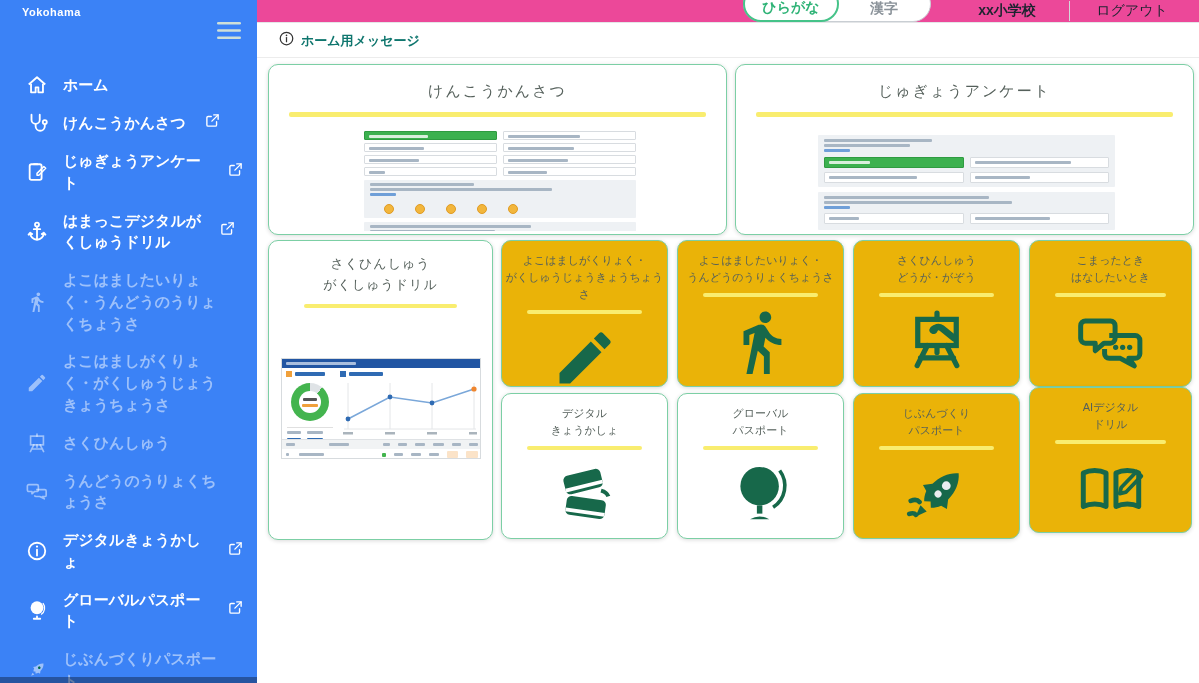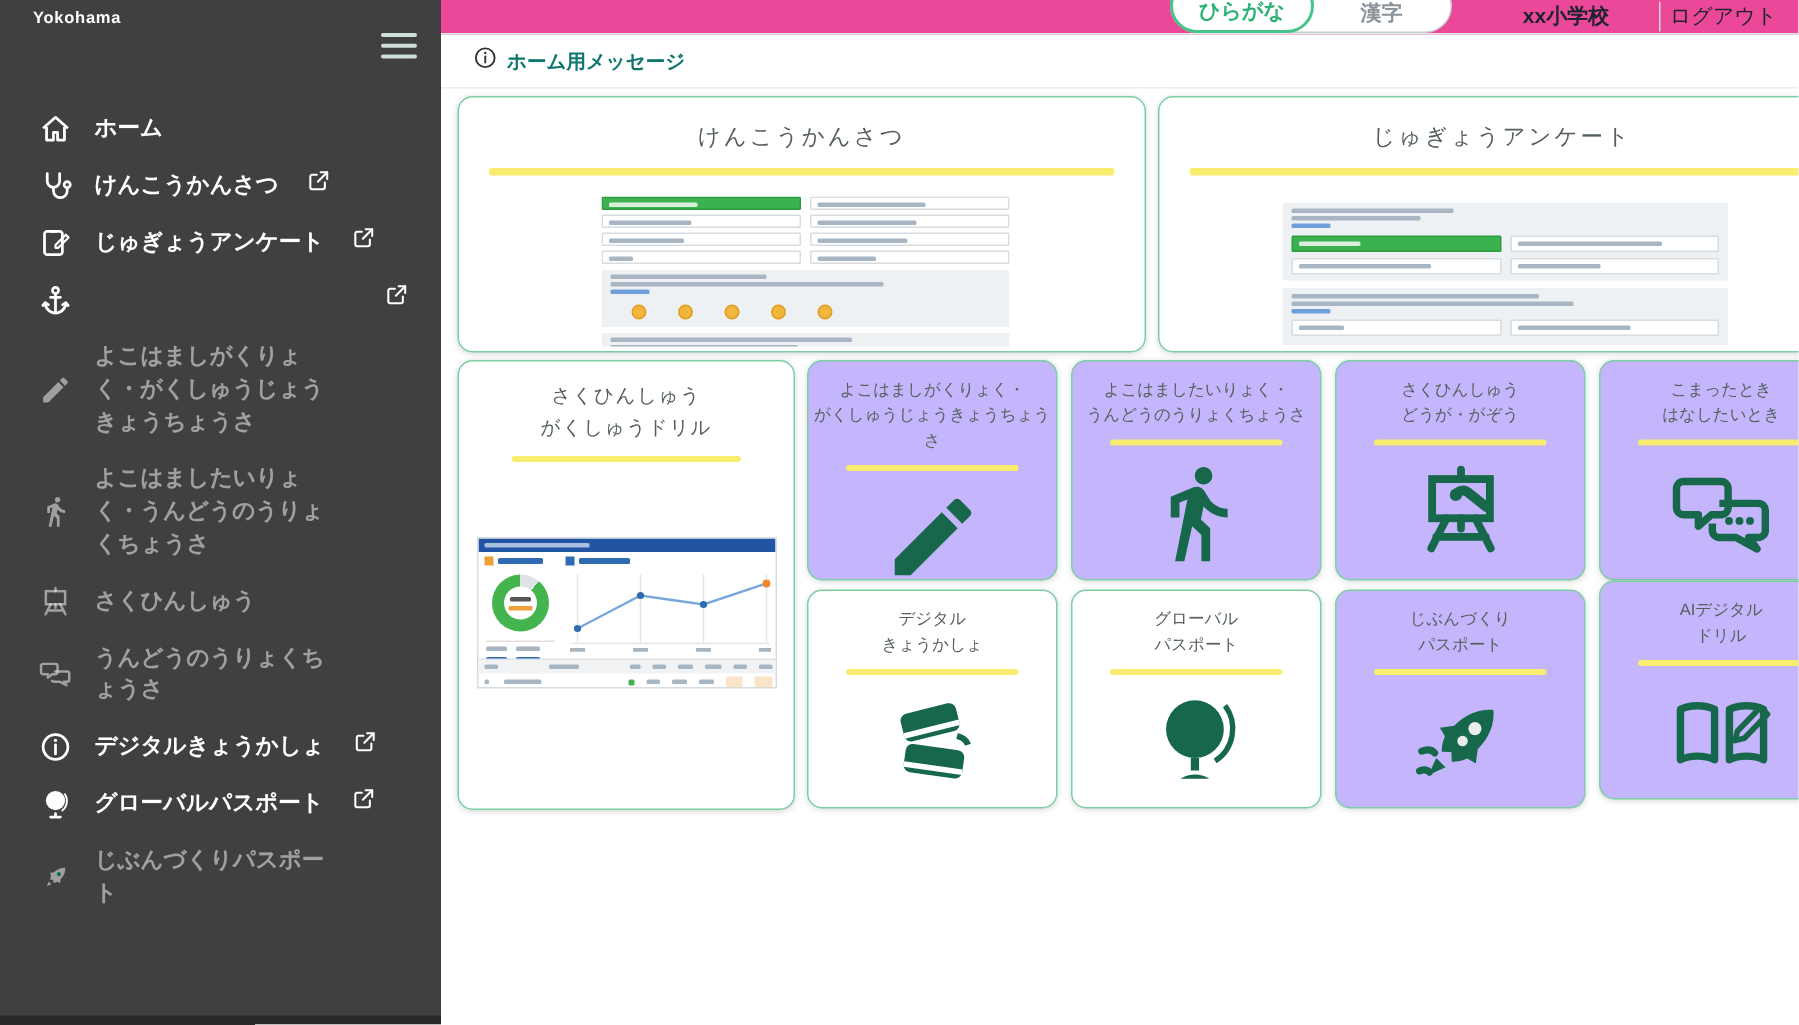--- a/index.html
+++ b/index.html
@@ -1,21 +1,21 @@
 <!DOCTYPE html>
 <html><head>
 <meta charset="utf-8">
 <style>
   * { margin:0; padding:0; box-sizing:border-box; }
   html,body { width:1199px; height:683px; overflow:hidden; background:#fff;
     font-family:"Liberation Sans","DejaVu Sans",sans-serif; }
   .app { display:flex; width:1199px; height:683px; }
 
   
-  .sidebar { position:relative; width:294px; height:683px; background:#404040; color:#fff; flex:none; }
+  .sidebar { position:relative; width:257px; height:683px; background:#3b82f6; color:#fff; flex:none; }
   .sidebar-bottom-shade { position:absolute; bottom:0; left:0; width:100%; height:6px; background:rgba(0,0,0,.35); }
   .brand { padding:6px 16px 0 22px; display:flex; justify-content:space-between; align-items:flex-start; }
   .brand-pre { font-size:11px; font-weight:bold; color:#fff; letter-spacing:.5px; }
   .brand-logo { display:flex; align-items:center; font-size:30px; font-weight:bold; color:#fff; line-height:1.1; letter-spacing:1px; }
   .brand-logo svg { margin:2px -1px 0 -1px; }
   .hamburger { margin-top:16px; cursor:pointer; display:block; }
   .nav { margin-top:22px; display:flex; flex-direction:column; }
   .nav-item { display:flex; align-items:center; gap:13px; padding:8px 14px 8px 24px;
     font-size:15px; font-weight:bold; line-height:1.45; color:#fff; cursor:pointer; }
   .nav-item .nicon { flex:none; width:26px; display:flex; justify-content:center; }
@@ -27,30 +27,30 @@
   
   .content { position:relative; width:942px; height:683px; background:#fff; }
   .topbar { position:relative; height:23px; border-bottom:1px solid #e4e6e8; background:#ec4899; overflow:visible; }
   .toggle { position:absolute; left:486px; top:-14px; width:188px; height:36px;
     border:1px solid #c9ced3; border-radius:18px; background:#fff; display:flex; }
   .toggle-opt { flex:1; display:flex; align-items:flex-end; justify-content:center;
     padding-bottom:3px; font-size:14px; font-weight:bold; color:#8a9299; cursor:pointer; }
   .toggle-opt.active { border:2px solid #46c389; border-radius:18px; color:#2eb376; margin:-1px; background:#fff; }
   .school { position:absolute; left:690px; top:0; width:120px; text-align:center; font-size:14px; font-weight:bold; color:#1d2430; line-height:21px; }
   .topbar-divider { position:absolute; left:812px; top:1px; width:1px; height:20px; background:#d4d7da; }
-  .logout { position:absolute; left:800px; top:0; width:110px; text-align:center; font-size:14px; color:#1d2430; line-height:21px; cursor:pointer; }
+  .logout { position:absolute; left:820px; top:0; width:110px; text-align:center; font-size:14px; color:#1d2430; line-height:21px; cursor:pointer; }
 
   .msg-header { display:flex; align-items:center; gap:7px; padding:8px 0 7px 22px;
     border-bottom:1px solid #ececec; }
   .msg-header .title { font-size:13px; font-weight:bold; color:#0f766e; }
 
   
   .card { position:absolute; background:#fff; border:1px solid #7ccfa5; border-radius:10px;
     box-shadow:0 1px 4px rgba(0,0,0,.15); cursor:pointer; }
-  .card.gray { background:#c4b5fd; }
+  .card.gray { background:#eab308; }
   .card-title { text-align:center; color:#55605b; }
   .underline { height:5px; background:#f9ed6f; border-radius:2px; }
 
   .fcard { width:459px; height:171px; top:64px; }
   .fcard .card-title { margin-top:17px; font-size:15px; letter-spacing:2px; }
   .fcard .underline { margin:11px 20px 0 20px; }
 
   .scard { width:167px; height:147px; }
   .scard .card-title { margin-top:11px; font-size:11px; line-height:1.55; }
   .scard .underline { height:4px; margin:7px 25px 0 25px; }
@@ -143,43 +143,44 @@
 
       <div class="nav-item">
         <span class="nicon">
             <svg width="22" height="22" viewBox="0 0 24 24" fill="none" stroke="currentColor" stroke-width="2" stroke-linecap="round">
               <circle cx="12" cy="5" r="2.2"></circle>
               <path d="M12 7.2V21"></path>
               <path d="M8.5 10h7"></path>
               <path d="M4.5 14a7.5 7.5 0 0 0 15 0M4.5 14l-1.7 2M4.5 14l2.3 1.4M19.5 14l1.7 2M19.5 14l-2.3 1.4"></path>
             </svg>
           </span>
+        <span class="nlabel">はまっこデジタルがくしゅうドリル</span>
         <span class="ext far"><svg width="15" height="15" viewBox="0 0 24 24" fill="none" stroke="currentColor" stroke-width="2.2" stroke-linecap="round" stroke-linejoin="round">
               <path d="M14 3h7v7"></path>
               <path d="M21 3l-10 10"></path>
               <path d="M18.5 14v5a2 2 0 0 1-2 2H5a2 2 0 0 1-2-2V7.5a2 2 0 0 1 2-2h5"></path>
             </svg></span>
       </div>
 
       <div class="nav-item muted">
         <span class="nicon">
             <svg width="22" height="22" viewBox="0 0 24 24" fill="currentColor">
+              <path d="M13.5 5.5c1.1 0 2-.9 2-2s-.9-2-2-2-2 .9-2 2 .9 2 2 2zM9.8 8.9 7 23h2.1l1.8-8 2.1 2v6h2v-7.5l-2.1-2 .6-3C14.8 12 16.8 13 19 13v-2c-1.9 0-3.5-1-4.3-2.4l-1-1.6c-.4-.6-1-1-1.7-1-.3 0-.5.1-.8.1L6 8.3V13h2V9.6l1.8-.7"></path>
+            </svg>
+          </span>
+        <span class="nlabel">よこはましたいりょく・うんどうのうりょくちょうさ</span>
+      </div>
+
+      <div class="nav-item muted">
+        <span class="nicon">
+            <svg width="22" height="22" viewBox="0 0 24 24" fill="currentColor">
               <path d="M3 17.25V21h3.75L17.81 9.94l-3.75-3.75L3 17.25zM20.71 7.04a1 1 0 0 0 0-1.41l-2.34-2.34a1 1 0 0 0-1.41 0l-1.83 1.83 3.75 3.75 1.83-1.83z"></path>
             </svg>
           </span>
         <span class="nlabel">よこはましがくりょく・がくしゅうじょうきょうちょうさ</span>
-      </div>
-
-      <div class="nav-item muted">
-        <span class="nicon">
-            <svg width="22" height="22" viewBox="0 0 24 24" fill="currentColor">
-              <path d="M13.5 5.5c1.1 0 2-.9 2-2s-.9-2-2-2-2 .9-2 2 .9 2 2 2zM9.8 8.9 7 23h2.1l1.8-8 2.1 2v6h2v-7.5l-2.1-2 .6-3C14.8 12 16.8 13 19 13v-2c-1.9 0-3.5-1-4.3-2.4l-1-1.6c-.4-.6-1-1-1.7-1-.3 0-.5.1-.8.1L6 8.3V13h2V9.6l1.8-.7"></path>
-            </svg>
-          </span>
-        <span class="nlabel">よこはましたいりょく・うんどうのうりょくちょうさ</span>
       </div>
 
       <div class="nav-item muted">
         <span class="nicon">
             <svg width="22" height="22" viewBox="0 0 24 24" fill="none" stroke="currentColor" stroke-width="1.8" stroke-linecap="round">
               <rect x="5" y="4.5" width="14" height="9.5"></rect>
               <path d="M12 2.2v2.3M12 14v2.5M8.5 14l-3.7 7.3M15.5 14l3.7 7.3M6 18.5h12"></path>
             </svg>
           </span>
         <span class="nlabel">さくひんしゅう</span>

